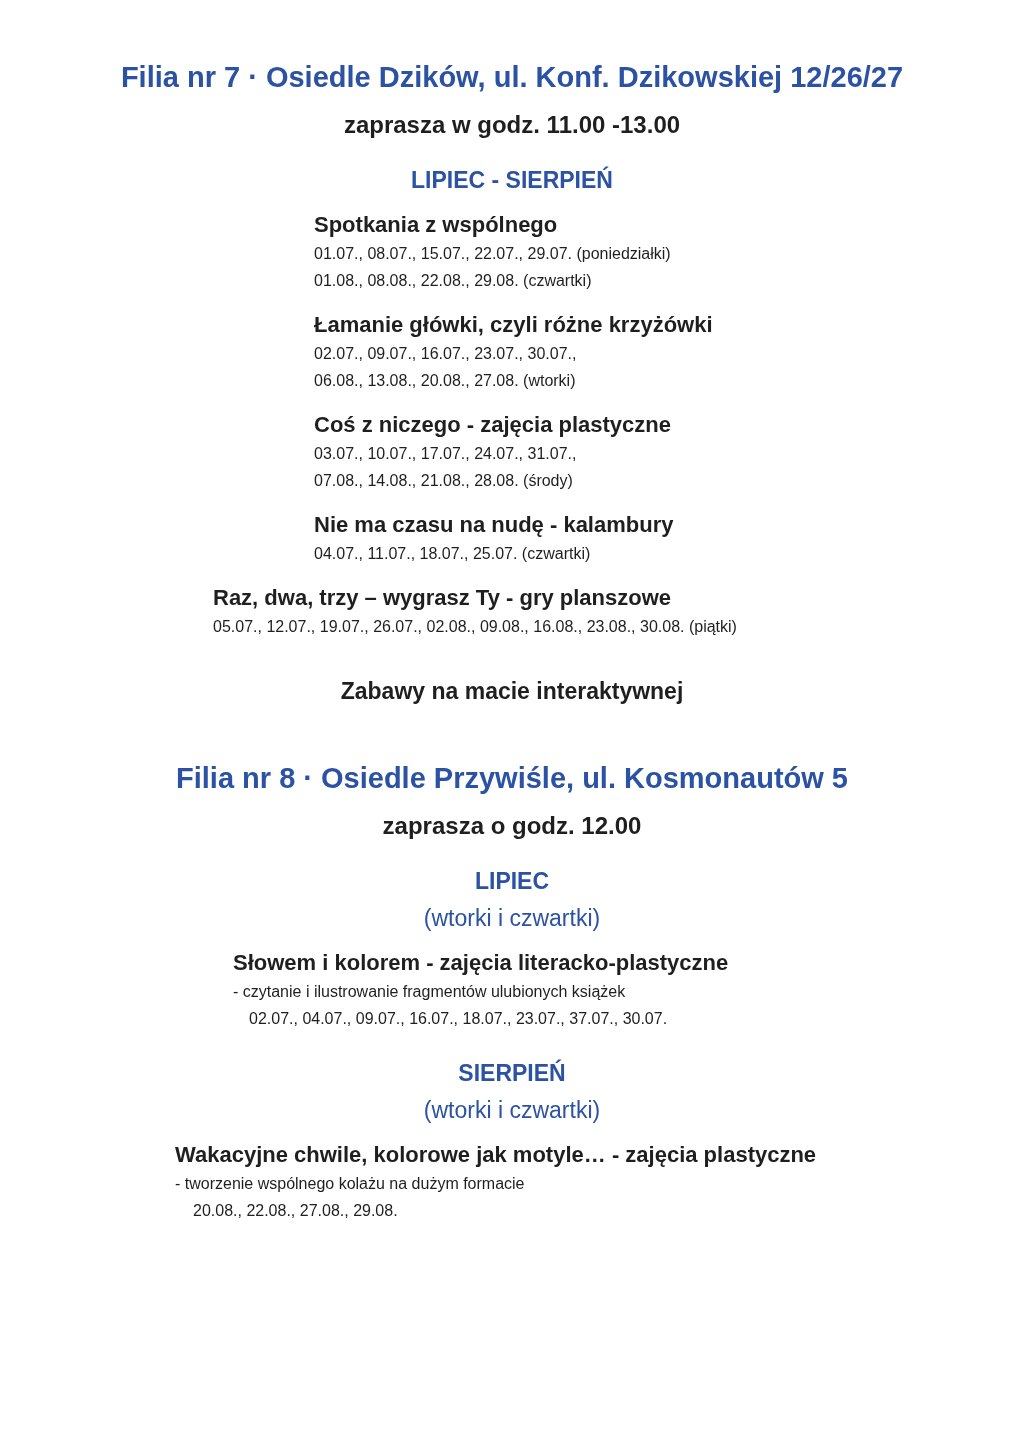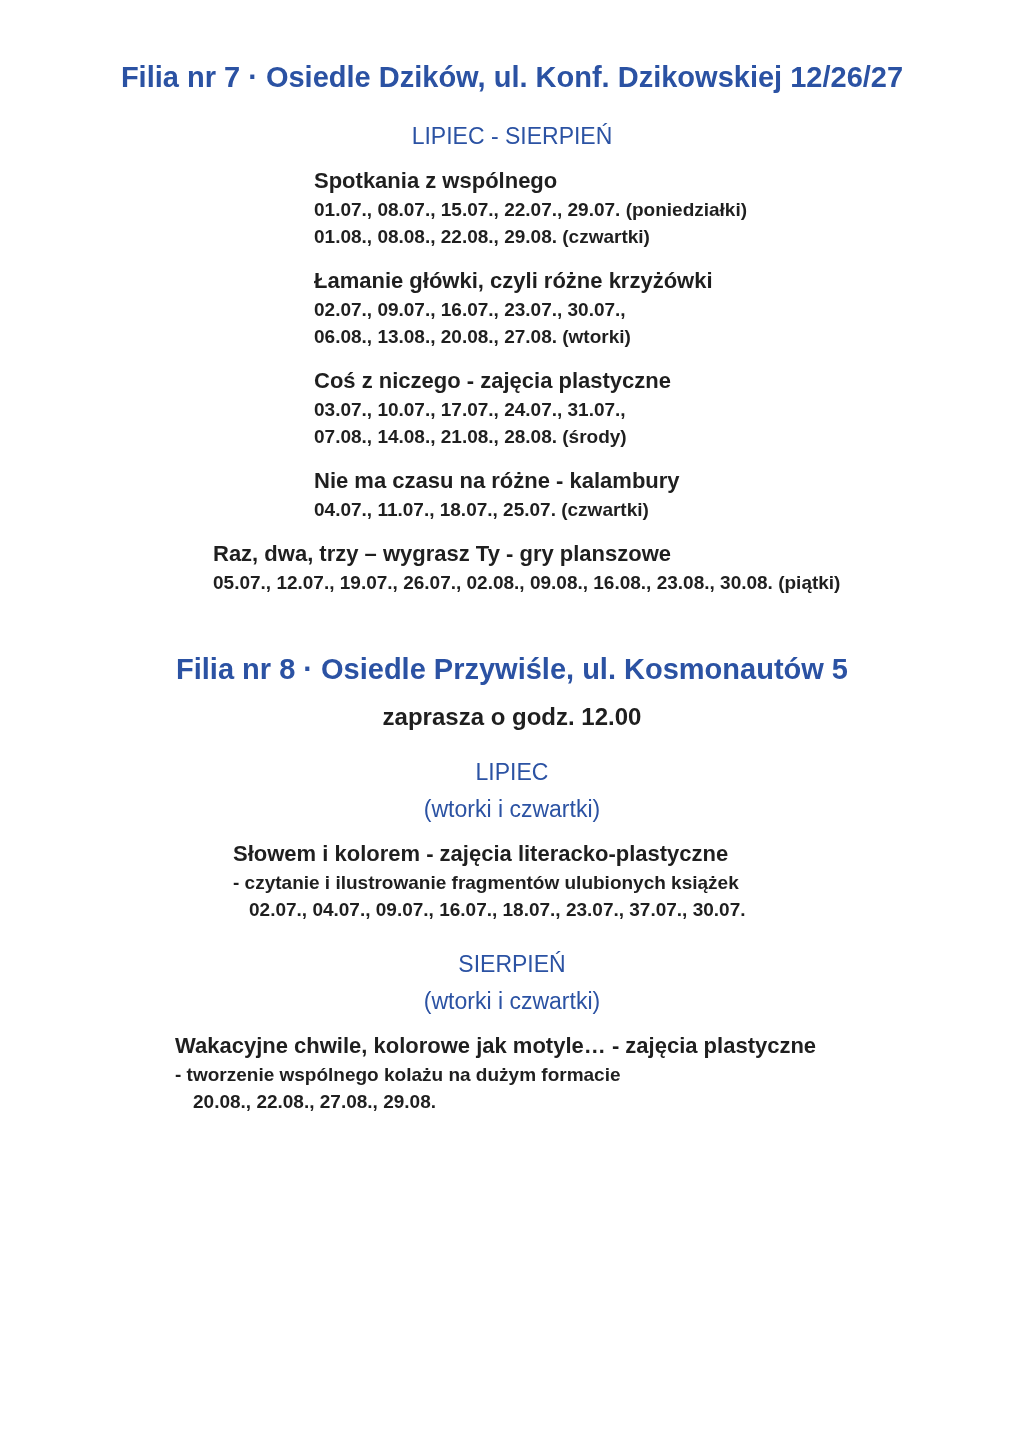--- a/index.html
+++ b/index.html
@@ -30,41 +30,41 @@
   }
   .hours {
     color: #1f1f1f;
     font-size: 24px;
     font-weight: bold;
     margin-top: 16px;
   }
   .period {
     color: #2b52a3;
     font-size: 23px;
-    font-weight: normal;
+    font-weight: bold;
     margin-top: 28px;
   }
   .period-days {
     color: #2b52a3;
     font-size: 23px;
     font-weight: normal;
     margin-top: 10px;
   }
 
   .event {
     margin-top: 16px;
   }
   .event-title {
     font-size: 22px;
     font-weight: bold;
     line-height: 30px;
   }
   .event-dates, .event-note {
-    font-size: 19px;
-    font-weight: bold;
+    font-size: 16px;
+    font-weight: normal;
     line-height: 27px;
   }
 
   
   .indent-a { margin-left: 314px; }
   .indent-b { margin-left: 213px; }
   .indent-c { margin-left: 233px; }
   .indent-c .event-dates { margin-left: 16px; }
   .indent-d { margin-left: 175px; }
   .indent-d .event-dates { margin-left: 18px; }
@@ -87,20 +87,21 @@
   }
 </style>
 </head>
 <body>
 
 <div class="page">
 
   <section>
     <h1 class="branch-title centered">Filia nr 7 · Osiedle Dzików, ul. Konf. Dzikowskiej 12/26/27</h1>
 
+    <div class="hours centered">zaprasza w godz. 11.00 -13.00</div>
 
     <div class="period centered">LIPIEC - SIERPIEŃ</div>
 
     <div class="event indent-a">
       <div class="event-title">Spotkania z wspólnego</div>
       <div class="event-dates">01.07., 08.07., 15.07., 22.07., 29.07. (poniedziałki)</div>
       <div class="event-dates">01.08., 08.08., 22.08., 29.08. (czwartki)</div>
     </div>
 
     <div class="event indent-a">
@@ -109,29 +110,30 @@
       <div class="event-dates">06.08., 13.08., 20.08., 27.08. (wtorki)</div>
     </div>
 
     <div class="event indent-a">
       <div class="event-title">Coś z niczego - zajęcia plastyczne</div>
       <div class="event-dates">03.07., 10.07., 17.07., 24.07., 31.07.,</div>
       <div class="event-dates">07.08., 14.08., 21.08., 28.08. (środy)</div>
     </div>
 
     <div class="event indent-a">
-      <div class="event-title">Nie ma czasu na różne - kalambury</div>
+      <div class="event-title">Nie ma czasu na nudę - kalambury</div>
       <div class="event-dates">04.07., 11.07., 18.07., 25.07. (czwartki)</div>
     </div>
 
     <div class="event indent-b">
       <div class="event-title">Raz, dwa, trzy – wygrasz Ty - gry planszowe</div>
       <div class="event-dates">05.07., 12.07., 19.07., 26.07., 02.08., 09.08., 16.08., 23.08., 30.08. (piątki)</div>
     </div>
 
+    <div class="extra-note centered">Zabawy na macie interaktywnej</div>
   </section>
 
   <section class="branch8-block">
     <h1 class="branch-title centered">Filia nr 8 · Osiedle Przywiśle, ul. Kosmonautów 5</h1>
 
     <div class="hours centered">zaprasza o godz. 12.00</div>
 
     <div class="period centered">LIPIEC</div>
     <div class="period-days centered">(wtorki i czwartki)</div>
 

